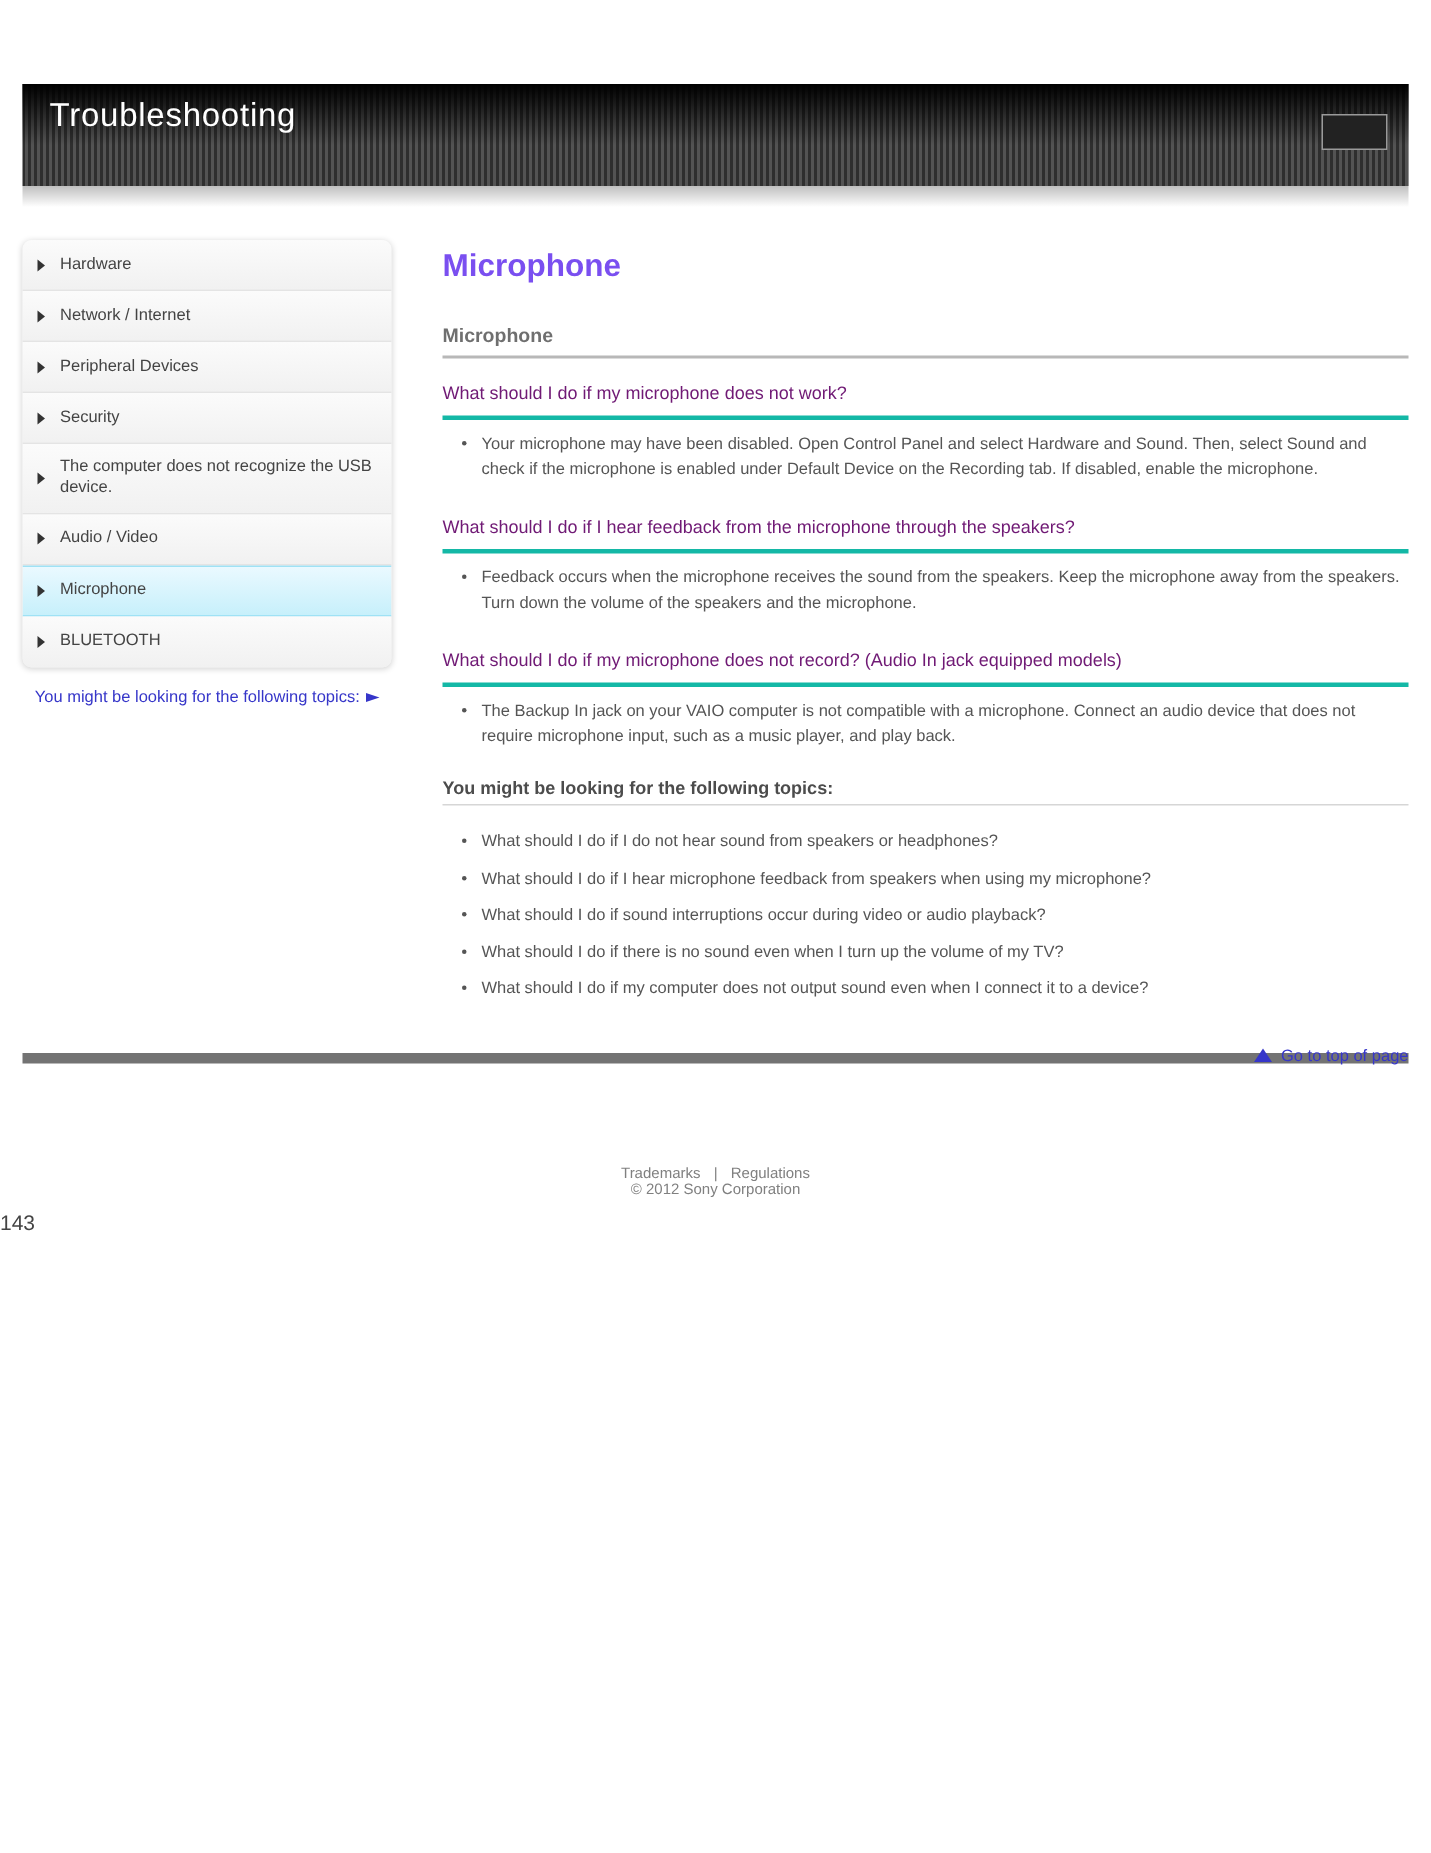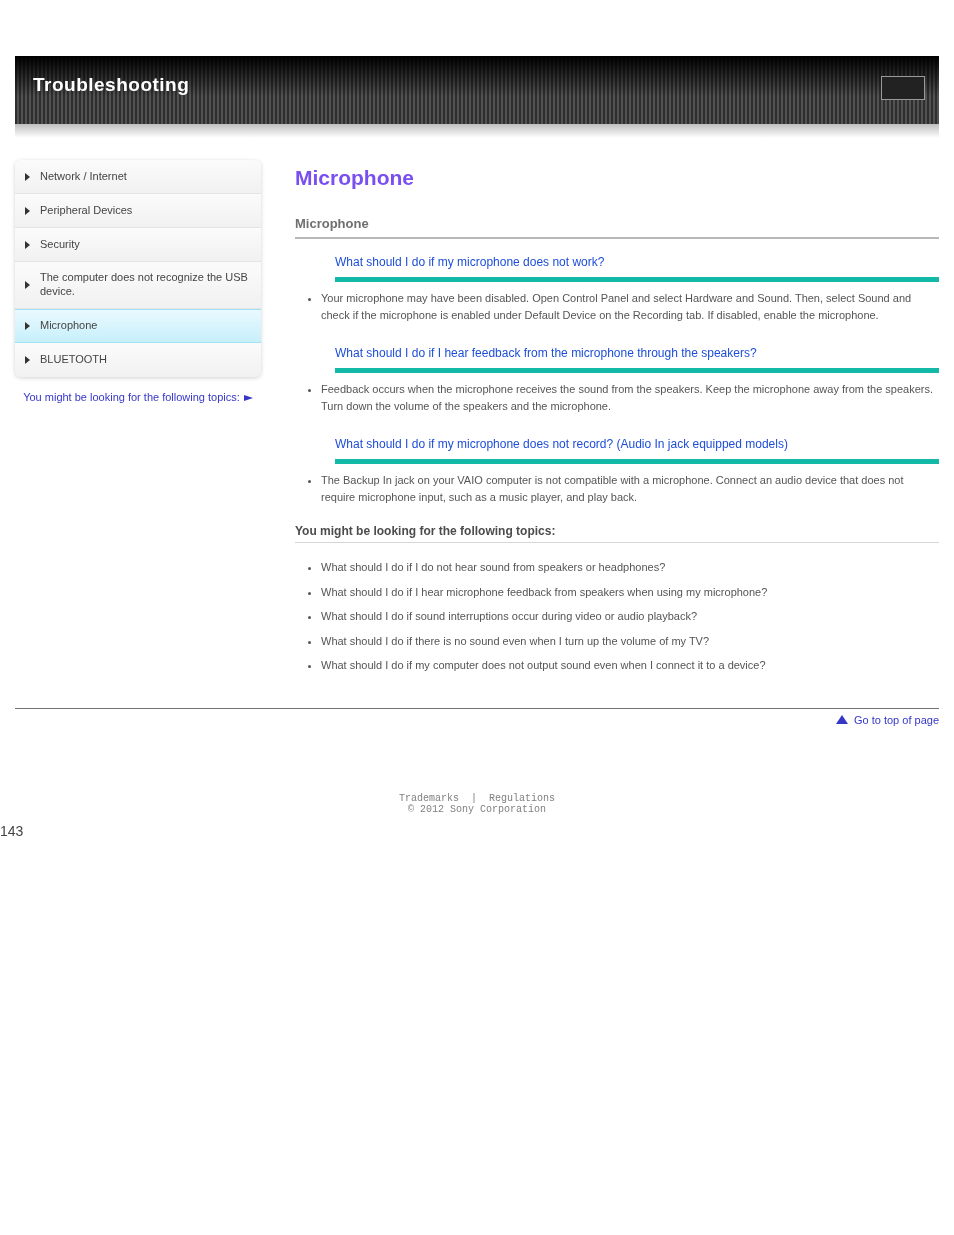--- a/index.html
+++ b/index.html
@@ -15,22 +15,22 @@
     position: absolute; left:0; right:0; top:0; height:68px;
     background: linear-gradient(#000000 0%, rgba(0,0,0,0) 60%);
     pointer-events:none;
   }
   .header-band::after {
     content: "";
     position: absolute; left:0; right:0; bottom:-14px; height:14px;
     background: linear-gradient(rgba(0,0,0,0.25), rgba(0,0,0,0));
   }
   .header-title {
-    position: absolute; left: 18px; top: 18px;
-    color: #fff; font-size: 19px; font-weight: bold; letter-spacing: 0.5px;
+    position: absolute; left: 18px; top: 8px;
+    color: #fff; font-size: 22px; font-weight: normal; letter-spacing: 0.5px;
   }
   .search-box {
     position: absolute; right: 14px; top: 20px;
     width: 44px; height: 24px;
     border: 1px solid #9a9a9a;
     background: #222;
   }
   .layout { display: flex; margin: 36px 15px 0 15px; }
   .sidebar {
     width: 246px; flex: 0 0 246px;
@@ -83,81 +83,88 @@
     padding-bottom: 6px; margin-bottom: 12px;
     border-bottom: 2px solid #b8b8b8;
   }
   h3.group {
     font-size: 12px; color: #4c4c4c; font-weight: bold;
     padding-bottom: 4px; margin-top: 6px; margin-bottom: 10px;
     border-bottom: 1px solid #d6d6d6;
   }
   .def-block { margin-bottom: 18px; }
   .dt {
-    font-size: 12px; color: #1d4ed8; padding: 4px 0 8px 0;
-    border-bottom: 5px solid #14b8a6; margin-bottom: 8px; margin-left: 40px;
+    font-size: 12px; color: #701a75; padding: 4px 0 8px 0;
+    border-bottom: 3px solid #14b8a6; margin-bottom: 8px;
   }
   .dd-list { list-style: disc; padding-left: 26px; }
   .dd-list li { font-size: 11px; color: #555; line-height: 1.55; margin-bottom: 10px; }
   .plain-list { list-style: disc; padding-left: 26px; margin-top:16px; }
   .plain-list li { font-size: 11px; color: #555; line-height: 1.5; margin-bottom: 8px; }
 
   .back-top {
     margin: 26px 15px 0 15px;
-    border-top: 1px solid #737373;
+    border-top: 7px solid #737373;
     display:flex; justify-content:flex-end;
-    padding-top: 16px;
+    padding-top: 0;
     position: relative;
   }
   .back-top .bt-inner {
     position: relative; top:-11px;
     display:flex; align-items:center;
     font-size:11px; color:#3636c9; cursor:pointer;
   }
   .back-top .up-icon {
     width:0;height:0; margin-right:6px;
     border-left:6px solid transparent;
     border-right:6px solid transparent;
     border-bottom:9px solid #3636c9;
   }
   .footer-links {
     text-align: center;
     font-size: 10px; color:#808080;
     margin: 56px 0 8px 0;
-    font-family: Liberation Mono, monospace;
   }
   .footer-links a { color:#808080; text-decoration:none; margin: 0 6px; }
   .page-no { font-size:14px; color:#444; margin-bottom: 40px; }
 </style>
 </head>
 <body>
 
 <div class="header-band">
   <div class="header-title">Troubleshooting</div>
   <div class="search-box"></div>
 </div>
 
 <div class="layout">
   <div>
     <nav class="sidebar">
       <div class="nav-item">
           <span class="tri"></span>
+          <span>Hardware</span>
+        </div>
+      <div class="nav-item">
+          <span class="tri"></span>
           <span>Network / Internet</span>
         </div>
       <div class="nav-item">
           <span class="tri"></span>
           <span>Peripheral Devices</span>
         </div>
       <div class="nav-item">
           <span class="tri"></span>
           <span>Security</span>
         </div>
       <div class="nav-item">
           <span class="tri"></span>
           <span>The computer does not recognize the USB device.</span>
+        </div>
+      <div class="nav-item">
+          <span class="tri"></span>
+          <span>Audio / Video</span>
         </div>
       <div class="nav-item active">
           <span class="tri"></span>
           <span>Microphone</span>
         </div>
       <div class="nav-item">
           <span class="tri"></span>
           <span>BLUETOOTH</span>
         </div>
     </nav>

